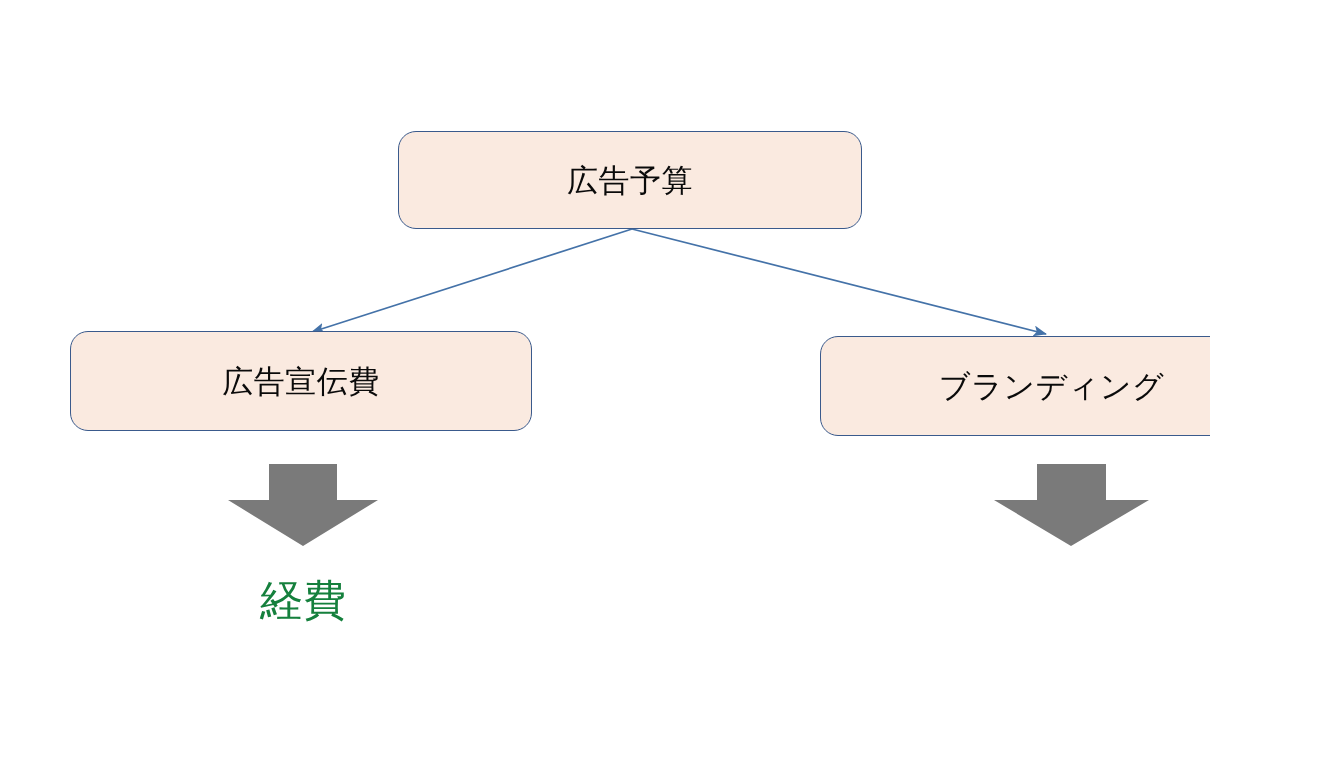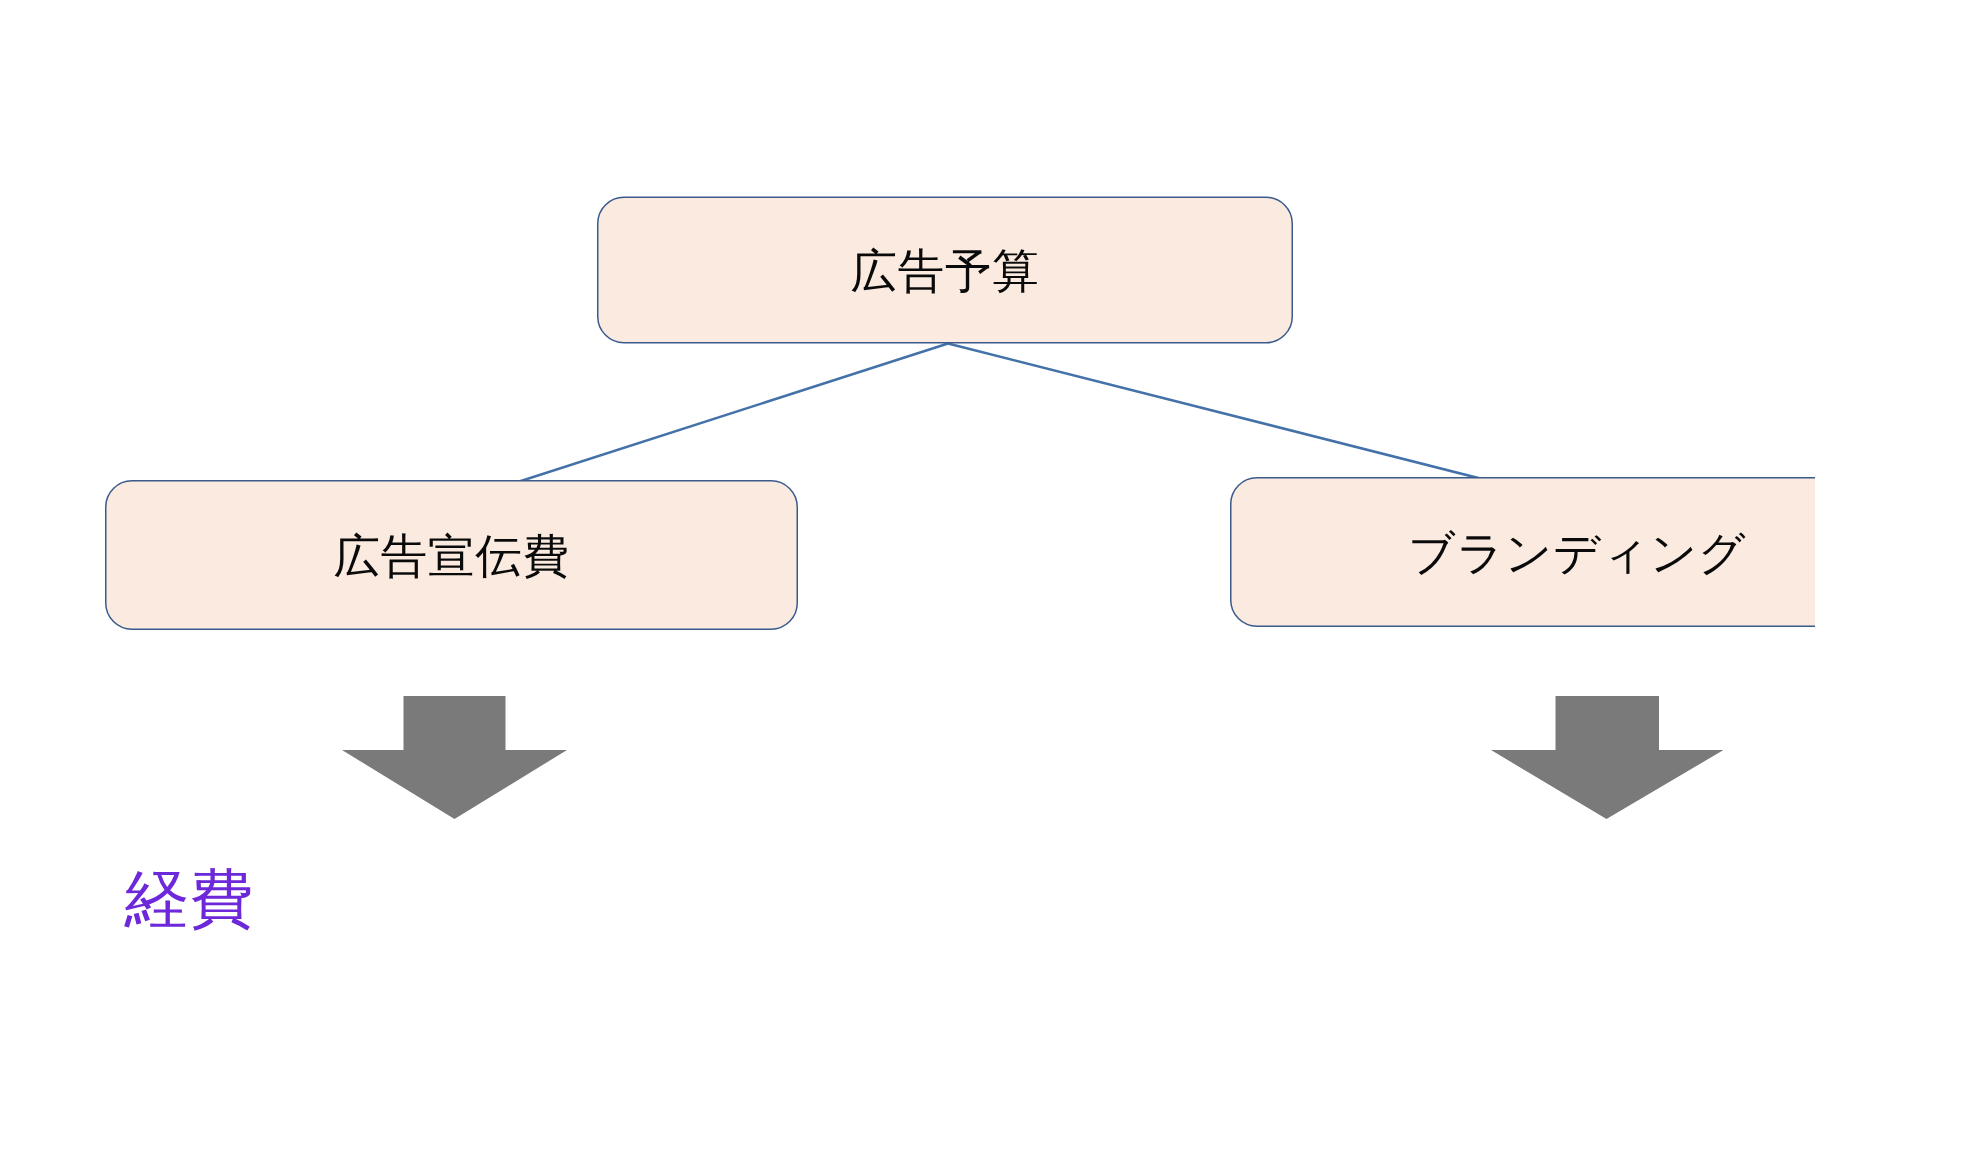--- a/index.html
+++ b/index.html
@@ -44,49 +44,49 @@
     white-space: nowrap;
   }
   #box-top {
     left: 398px;
     top: 85px;
     width: 464px;
     height: 98px;
   }
   #box-left {
     left: 70px;
-    top: 274px;
+    top: 285px;
     width: 462px;
     height: 100px;
   }
   #box-right {
     left: 820px;
-    top: 272px;
+    top: 290px;
     width: 463px;
     height: 100px;
   }
   .down-arrow {
     position: absolute;
   }
   #arrow-left-down {
     left: 228px;
     top: 418px;
     width: 150px;
     height: 82px;
   }
   #arrow-right-down {
     left: 994px;
     top: 418px;
     width: 155px;
     height: 82px;
   }
   .outcome {
     position: absolute;
-    text-align: left;
-    color: #6d28d9;
+    text-align: center;
+    color: #15803d;
     font-size: 43px;
     line-height: 1.22;
     white-space: nowrap;
     font-weight: 400;
   }
   #outcome-left {
     left: 83px;
     top: 528px;
     width: 440px;
   }

